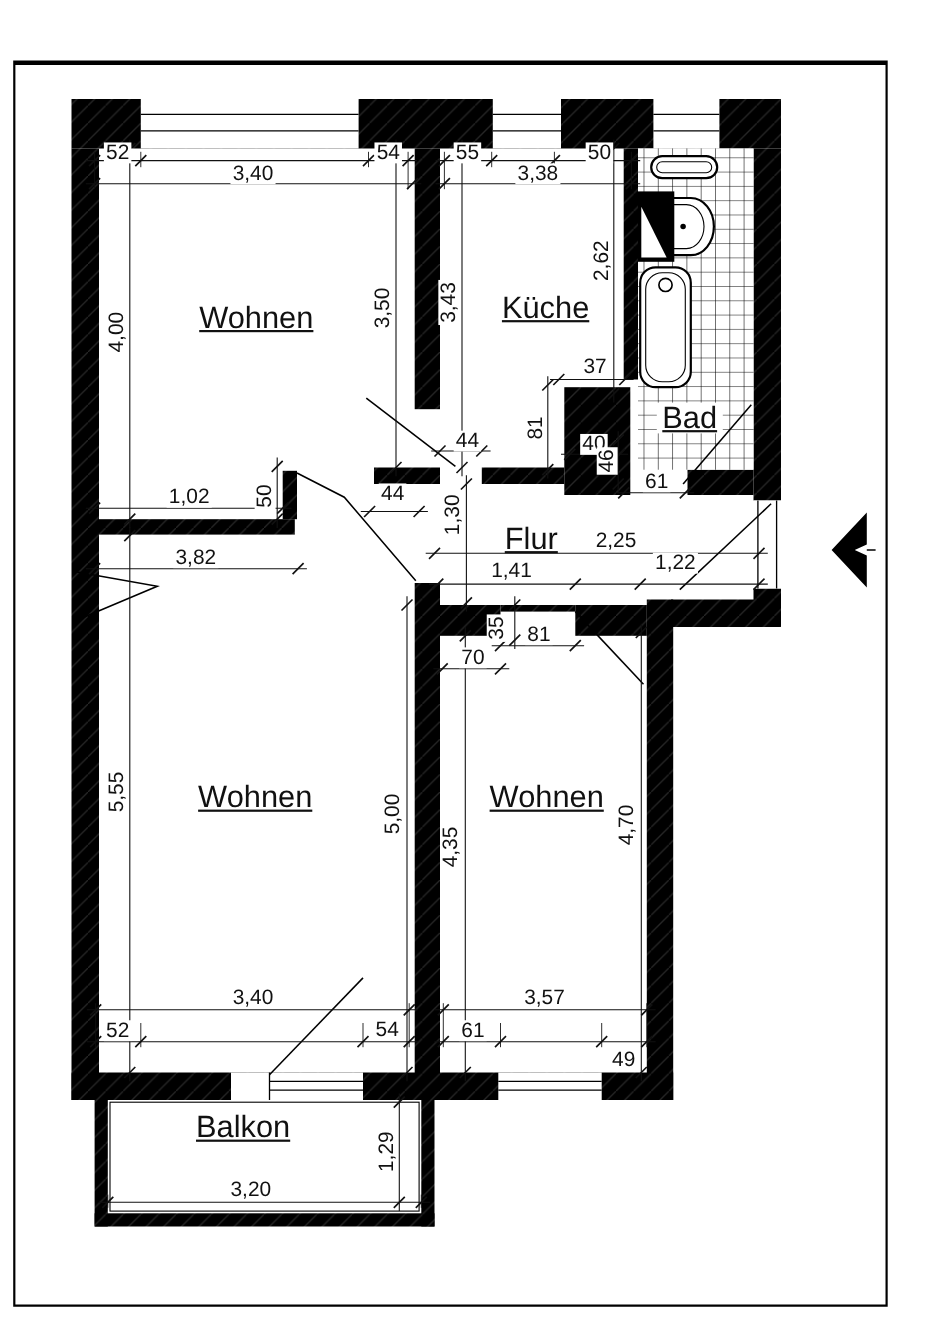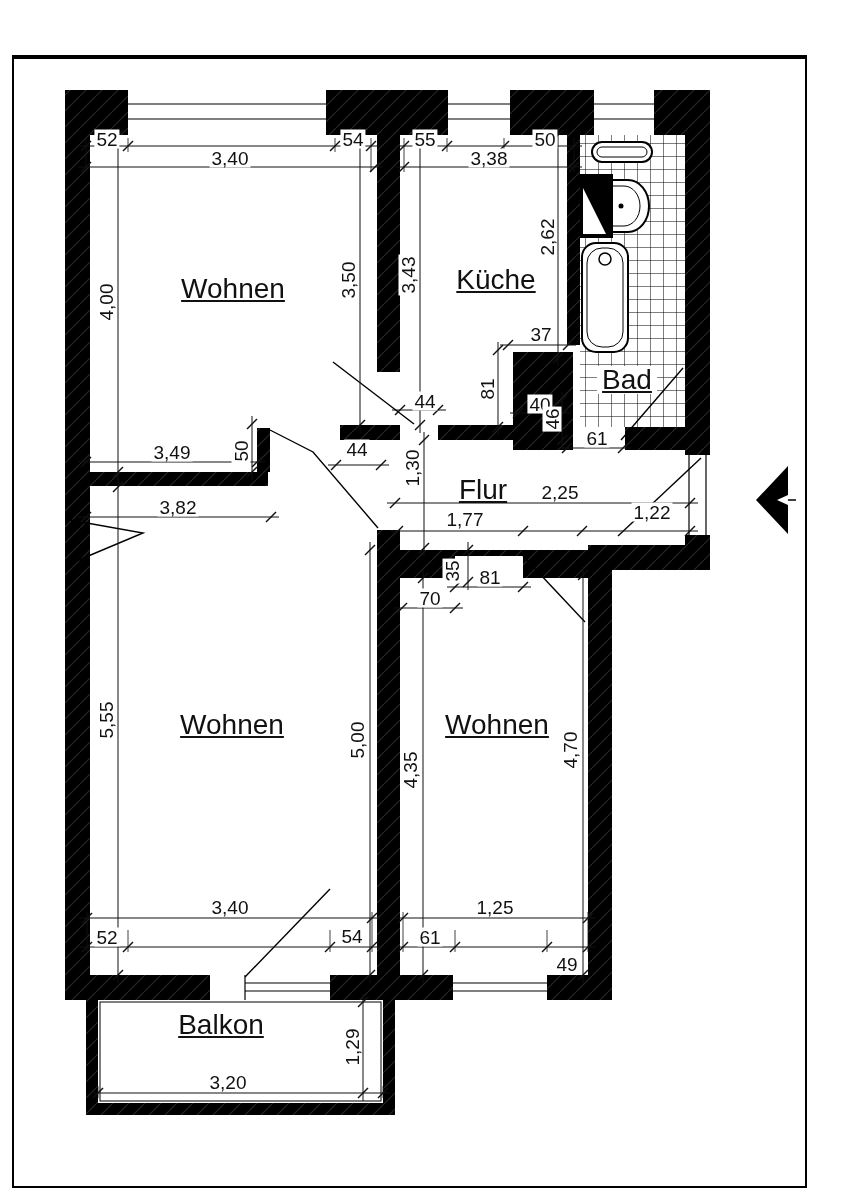--- a/index.html
+++ b/index.html
@@ -279,42 +279,42 @@
   <span class="lbl" style="left:107px;top:139px">52</span>
   <span class="lbl" style="left:230px;top:158px">3,40</span>
   <span class="lbl" style="left:353px;top:139px">54</span>
   <span class="lbl" style="left:425px;top:139px">55</span>
   <span class="lbl" style="left:489px;top:158px">3,38</span>
   <span class="lbl" style="left:545px;top:139px">50</span>
   <span class="lbl rot" style="left:106px;top:302px">4,00</span>
   <span class="lbl rot" style="left:348px;top:280px">3,50</span>
   <span class="lbl rot" style="left:408px;top:275px">3,43</span>
   <span class="lbl rot" style="left:547px;top:237px">2,62</span>
-  <span class="lbl" style="left:172px;top:452px">3,49</span>
+  <span class="lbl" style="left:172px;top:452px">1,02</span>
   <span class="lbl rot" style="left:241px;top:451px">50</span>
   <span class="lbl" style="left:357px;top:449px">44</span>
   <span class="lbl" style="left:425px;top:401px">44</span>
   <span class="lbl" style="left:541px;top:334px">37</span>
   <span class="lbl rot" style="left:487px;top:389px">81</span>
   <span class="lbl" style="left:540px;top:404px">40</span>
   <span class="lbl rot" style="left:552px;top:419px">46</span>
   <span class="lbl" style="left:597px;top:438px">61</span>
   <span class="lbl rot" style="left:412px;top:468px">1,30</span>
   <span class="lbl" style="left:560px;top:492px">2,25</span>
-  <span class="lbl" style="left:465px;top:519px">1,77</span>
-  <span class="lbl" style="left:652px;top:512px">1,22</span>
+  <span class="lbl" style="left:465px;top:519px">1,41</span>
+  <span class="lbl" style="left:614px;top:512px">1,22</span>
   <span class="lbl" style="left:178px;top:507px">3,82</span>
   <span class="lbl rot" style="left:452px;top:571px">35</span>
   <span class="lbl" style="left:490px;top:577px">81</span>
   <span class="lbl" style="left:430px;top:598px">70</span>
   <span class="lbl rot" style="left:106px;top:720px">5,55</span>
   <span class="lbl rot" style="left:357px;top:740px">5,00</span>
   <span class="lbl rot" style="left:410px;top:770px">4,35</span>
   <span class="lbl rot" style="left:570px;top:750px">4,70</span>
   <span class="lbl" style="left:230px;top:907px">3,40</span>
   <span class="lbl" style="left:107px;top:937px">52</span>
   <span class="lbl" style="left:352px;top:936px">54</span>
-  <span class="lbl" style="left:495px;top:907px">1,25</span>
+  <span class="lbl" style="left:495px;top:907px">3,57</span>
   <span class="lbl" style="left:430px;top:937px">61</span>
   <span class="lbl" style="left:567px;top:964px">49</span>
   <span class="lbl" style="left:228px;top:1082px">3,20</span>
   <span class="lbl rot" style="left:352px;top:1047px">1,29</span>
 </div>
 
 </body></html>

